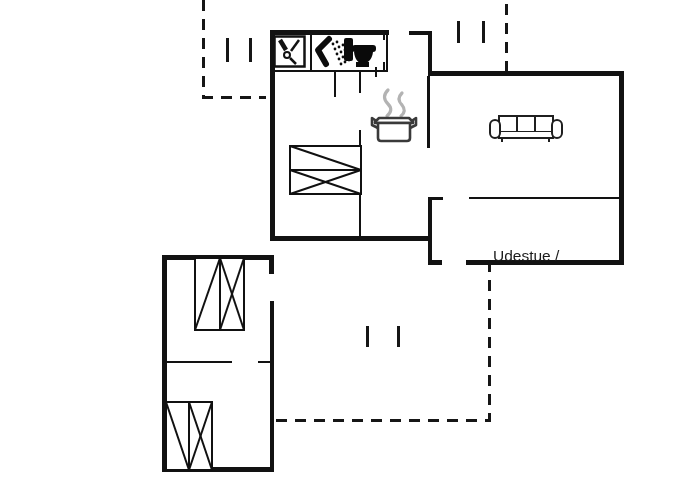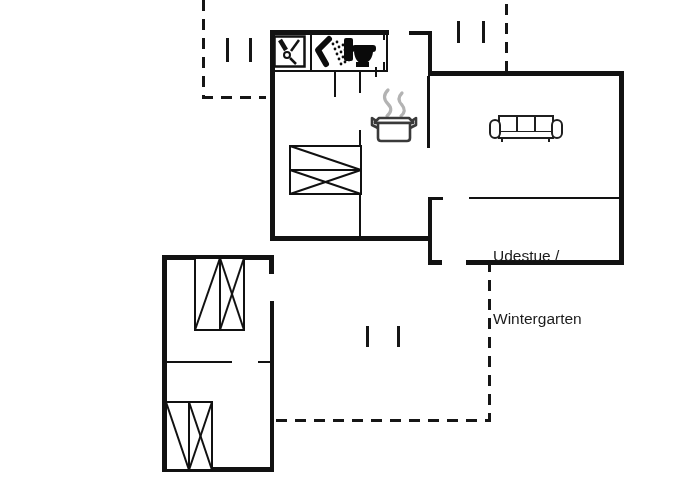--- a/index.html
+++ b/index.html
@@ -153,20 +153,19 @@
       <rect x="1" y="1" width="46" height="68"></rect>
       <line x1="24" y1="1" x2="24" y2="69"></line>
       <line x1="1" y1="1" x2="24" y2="69"></line>
       <line x1="47" y1="1" x2="24" y2="69"></line>
       <line x1="24" y1="1" x2="47" y2="69"></line>
     </g>
   </svg>
 
   <div class="label" style="left:451px;top:203px;">
     <div>Udestue /</div>
-    <div>Wintergarten</div>
   </div>
   <div class="label" style="left:103px;top:470px;">
     
     
   </div>
 
 </div>
 
 </body></html>

